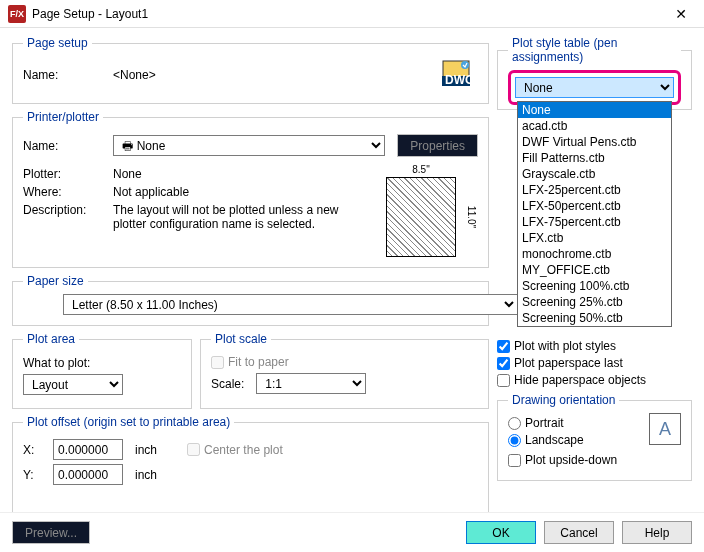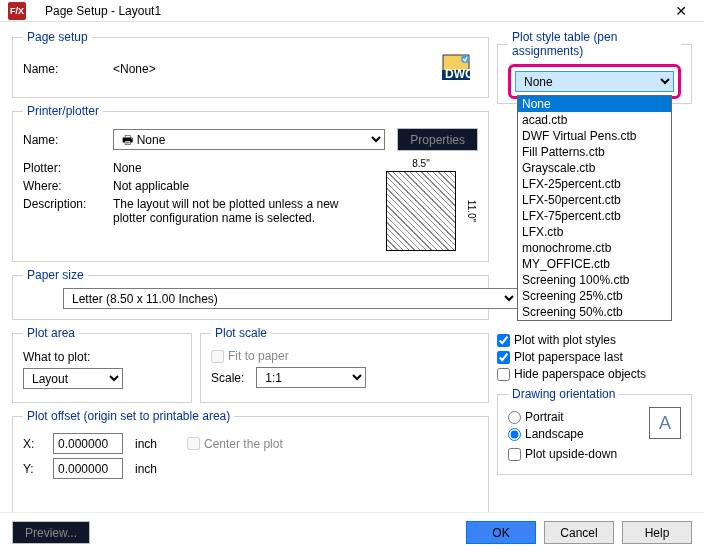--- a/index.html
+++ b/index.html
@@ -1,17 +1,17 @@
 <!DOCTYPE html>
 <html><head>
 <meta charset="utf-8">
 <style>
   * { box-sizing: border-box; font-family: "Segoe UI", Tahoma, sans-serif; font-size: 12px; }
   body { margin: 0; background: #fff; width: 704px; height: 552px; overflow: hidden; }
-  .titlebar { height: 22px; background: #fff; border-bottom: 1px solid #e0e0e0; display: flex; align-items: center; padding: 0 8px; gap: 13px; }
+  .titlebar { height: 28px; background: #fff; border-bottom: 1px solid #e0e0e0; display: flex; align-items: center; padding: 0 8px; }
   .app-icon { width: 18px; height: 18px; background: #b22222; color: #fff; font-size: 9px; font-weight: bold; display: flex; align-items: center; justify-content: center; margin-right: 6px; border-radius: 2px; }
   .titlebar-title { flex: 1; color: #000; }
   .close-x { width: 30px; text-align: center; color: #000; font-size: 14px; }
   .content { padding: 8px 12px; position: relative; }
   fieldset { border: 1px solid #d0d0d0; border-radius: 0; margin: 0 0 6px 0; padding: 6px 10px 10px 10px; }
   legend { color: #003399; padding: 0 4px; }
   .row { display: flex; align-items: center; margin: 4px 0; gap: 12px; }
   .lbl { width: 78px; color: #000; }
   .val { color: #000; }
   select, input[type=text] { border: 1px solid #7a7a7a; background: #fff; height: 21px; padding: 1px 4px; font-size: 12px; }
@@ -28,21 +28,21 @@
   input[type=checkbox], input[type=radio] { margin: 0; }
   .bottom-buttons { display: flex; gap: 8px; padding: 8px 12px; justify-content: flex-end; align-items: center; border-top: 1px solid #eee; position: absolute; bottom: 0; left: 0; right: 0; background: #fff; }
   .preview-btn { position: absolute; left: 12px; }
   .highlighted-dropdown { border: 3px solid #e6007e; border-radius: 6px; padding: 4px; position: relative; }
   .plot-style-select { width: 100%; background: #cce8ff; border: 1px solid #3399ff; }
   .dropdown-list { position: absolute; top: 28px; left: 6px; right: 6px; background: #fff; border: 1px solid #666; max-height: 234px; overflow-y: scroll; z-index: 10; }
   .dropdown-item { padding: 1px 4px; cursor: default; white-space: nowrap; }
   .dropdown-item.selected { background: #0078d7; color: #fff; }
   .orientation-icon { width: 32px; height: 32px; border: 1px solid #666; display: flex; align-items: center; justify-content: center; font-size: 18px; color: #5b7faa; margin-left: auto; }
   .grayed { color: #888; }
-  .primary-btn { border: 1px solid #0078d7; background: #3b82f6; width: 70px; }
+  .primary-btn { border: 1px solid #0078d7; background: #5eead4; width: 70px; }
   .std-btn { width: 70px; }
 </style>
 </head>
 <body>
 
 <div class="titlebar">
   <div class="app-icon">F/X</div>
   <div class="titlebar-title">Page Setup - Layout1</div>
   <div class="close-x">✕</div>
 </div>

